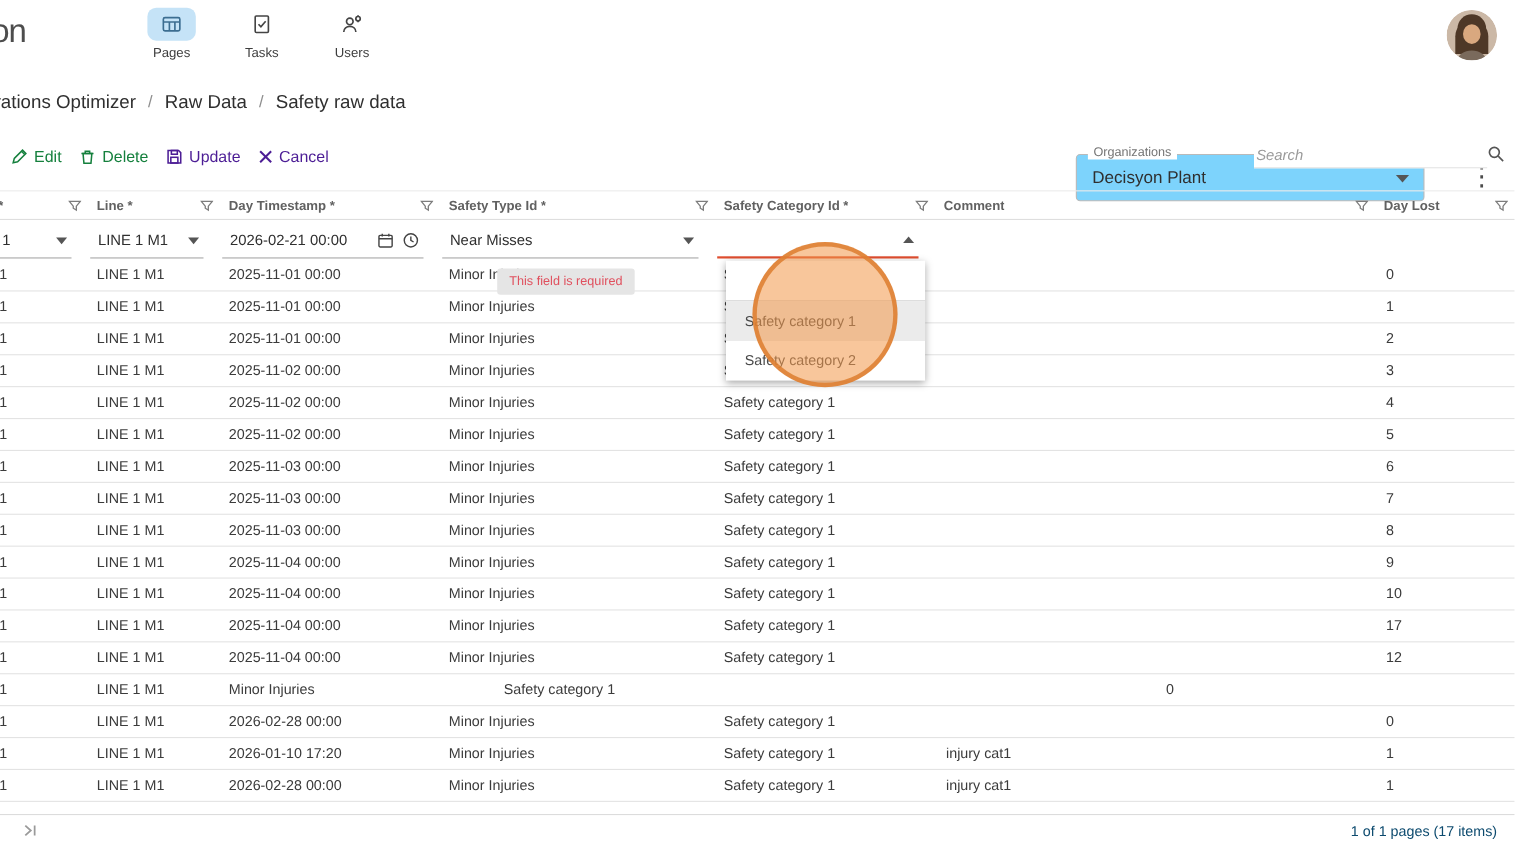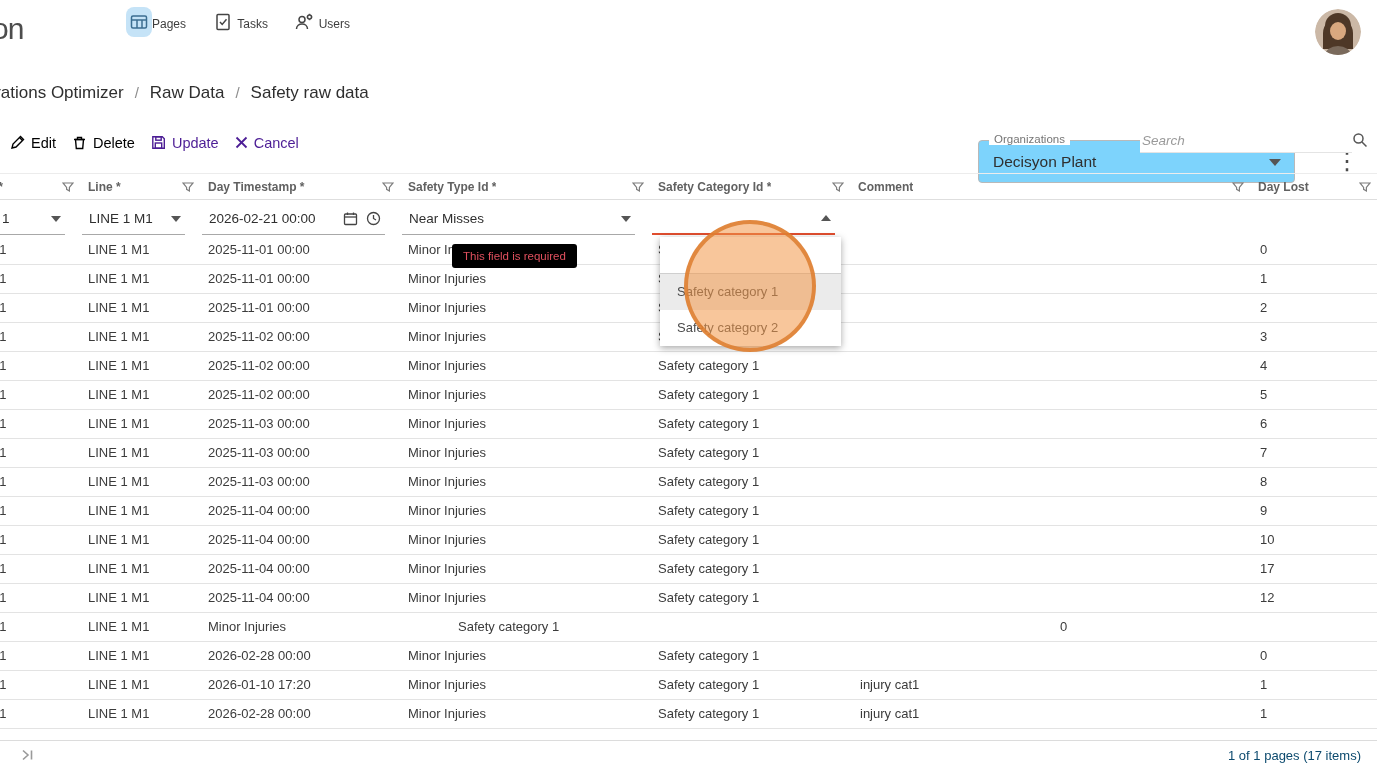--- a/index.html
+++ b/index.html
@@ -5,39 +5,39 @@
   * { box-sizing: border-box; margin: 0; padding: 0; }
   html,body { width:1377px; height:769px; overflow:hidden; }
   body {
     font-family: "Liberation Sans", sans-serif;
     background:#fff; color:#333; position:relative;
   }
   
   .topbar { height:65px; position:relative; background:#fff; }
   .logo { position:absolute; left:-8px; top:12px; font-size:30px; color:#4d4d4d; letter-spacing:-1px; }
   .nav { position:absolute; left:126px; top:7px; display:flex; gap:22px; }
-  .nav-item { display:flex; flex-direction:row; align-items:center; width:60px; cursor:pointer; }
+  .nav-item { display:flex; flex-direction:column; align-items:center; width:60px; cursor:pointer; }
   .nav-icon { width:44px; height:30px; border-radius:8px; display:flex; align-items:center; justify-content:center; }
   .nav-icon.active { background:#c5e3f7; }
   .nav-label { font-size:12px; color:#3d3d3d; margin-top:4px; }
   .avatar { position:absolute; right:16px; top:9px; width:46px; height:46px; border-radius:50%; overflow:hidden; cursor:pointer; }
   
   .crumb-row { height:55px; position:relative; display:flex; align-items:center; }
   .breadcrumb { margin-left:-37px; display:flex; align-items:center; gap:11px; font-size:17px; white-space:nowrap; }
   .crumb { color:#2f2f2f; }
   .crumb-sep { color:#8d8d8d; font-size:15px; }
   .org-field { position:absolute; left:978px; top:75px; width:317px; height:43px; border:1px solid #b9b9b9; border-radius:4px; background:#7dd3fc; cursor:pointer; }
   .org-label { position:absolute; top:-8px; left:10px; background:#fff; padding:0 5px; font-size:11.5px; color:#757575; }
   .org-value { line-height:41px; padding-left:14px; font-size:15.5px; color:#2f2f2f; }
   .org-caret { position:absolute; right:13px; top:18px; width:0; height:0; border-left:6px solid transparent; border-right:6px solid transparent; border-top:7px solid #555; }
   .kebab { position:absolute; left:1329px; top:82px; font-size:24px; color:#4c4c4c; cursor:pointer; line-height:1; padding:2px 6px; }
   
   .toolbar { height:45px; display:flex; align-items:center; padding-left:10px; gap:16px; position:relative; }
   .tool { display:flex; align-items:center; gap:6px; font-size:14.5px; cursor:pointer; white-space:nowrap; }
-  .tool.disabled { color:#000000;justify-content:center; }
+  .tool.disabled { color:#15803d;justify-content:center; }
   .tool.enabled { color:#4c1d95; }
   .search-box { position:absolute; left:1140px; top:9px; width:212px; }
   .search-input { width:100%; border:none; border-bottom:1px solid #e4e4e4; font-size:13.5px; padding:4px 2px; outline:none; font-family:"Liberation Sans",sans-serif; }
   .search-input::placeholder { font-style:italic; color:#9a9a9a; }
   .search-icon { position:absolute; left:1352px; top:12px; }
   
   .grid { position:relative; margin-left:-55px; width:1432px; margin-top:8px; }
   .col-module{width:135px;} .col-line{width:120px;} .col-ts{width:200px;}
   .col-type{width:250px;} .col-cat{width:200px;} .col-comment{width:400px;} .col-daylost{width:127px;}
   .thead { display:flex; height:27px; align-items:center; border-top:1px solid #ececec; border-bottom:1px solid #dedede; }
@@ -48,21 +48,21 @@
   .editor.required-error { border-bottom:2px solid #e04e2f; }
   .ecell { display:flex; }
   .caret-down { width:0;height:0;border-left:5px solid transparent;border-right:5px solid transparent;border-top:6px solid #555; flex:none; }
   .caret-up { width:0;height:0;border-left:5px solid transparent;border-right:5px solid transparent;border-bottom:6px solid #555; flex:none; }
   .ts-icons { display:flex; gap:8px; align-items:center; }
   .tbody .trow { display:flex; height:29px; border-bottom:1px solid #e3e3e3; }
   .cell { line-height:28px; font-size:13px; color:#3b3b3b; padding-left:8px; white-space:nowrap; overflow:hidden; }
   .col-comment.cell { padding-left:10px; }
   .col-daylost.cell { padding-left:10px; }
   
-  .tooltip { position:absolute; left:452px; top:244px; background:#000000; color:#e0505e; font-size:11.5px; padding:6px 11px; border-radius:3px; z-index:30; white-space:nowrap; }
+  .tooltip { position:absolute; left:452px; top:244px; background:#e5e5e5; color:#e0505e; font-size:11.5px; padding:6px 11px; border-radius:3px; z-index:30; white-space:nowrap; }
   .dd-panel { position:absolute; left:660px; top:237px; width:181px; background:#fff; box-shadow:0 2px 7px rgba(0,0,0,.35); z-index:20; }
   .dd-opt-blank { height:37px; border-bottom:1px solid #cfcfcf; cursor:pointer; }
   .dd-opt { height:36px; line-height:36px; padding-left:17px; font-size:13px; color:#4a4a4a; cursor:pointer; }
   .dd-opt.highlight { background:#ebebeb; }
   .click-circle { position:absolute; left:684px; top:220px; width:132px; height:132px; border-radius:50%;
     background:rgba(242,152,72,0.55); border:4px solid rgba(221,126,47,0.85); z-index:40; pointer-events:none; }
   
   .footer { position:absolute; left:0; right:0; bottom:0; height:29px; border-top:1px solid #dcdcdc; display:flex; align-items:center; justify-content:space-between; padding:0 16px 0 20px; background:#fff; }
   .pager-text { font-size:13px; color:#0c4a6e; }
   .icon { display:inline-flex; align-items:center; justify-content:center; }

